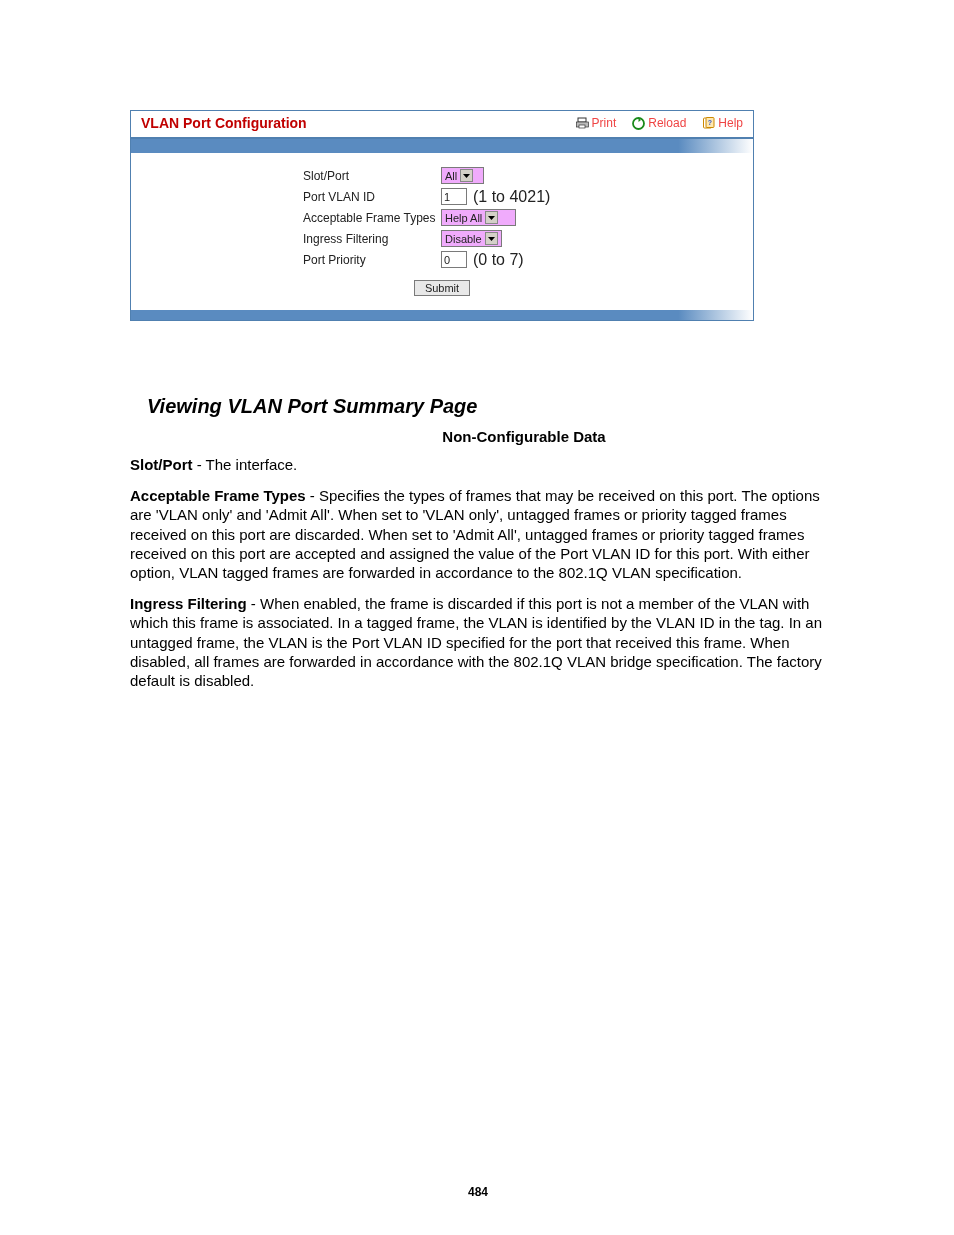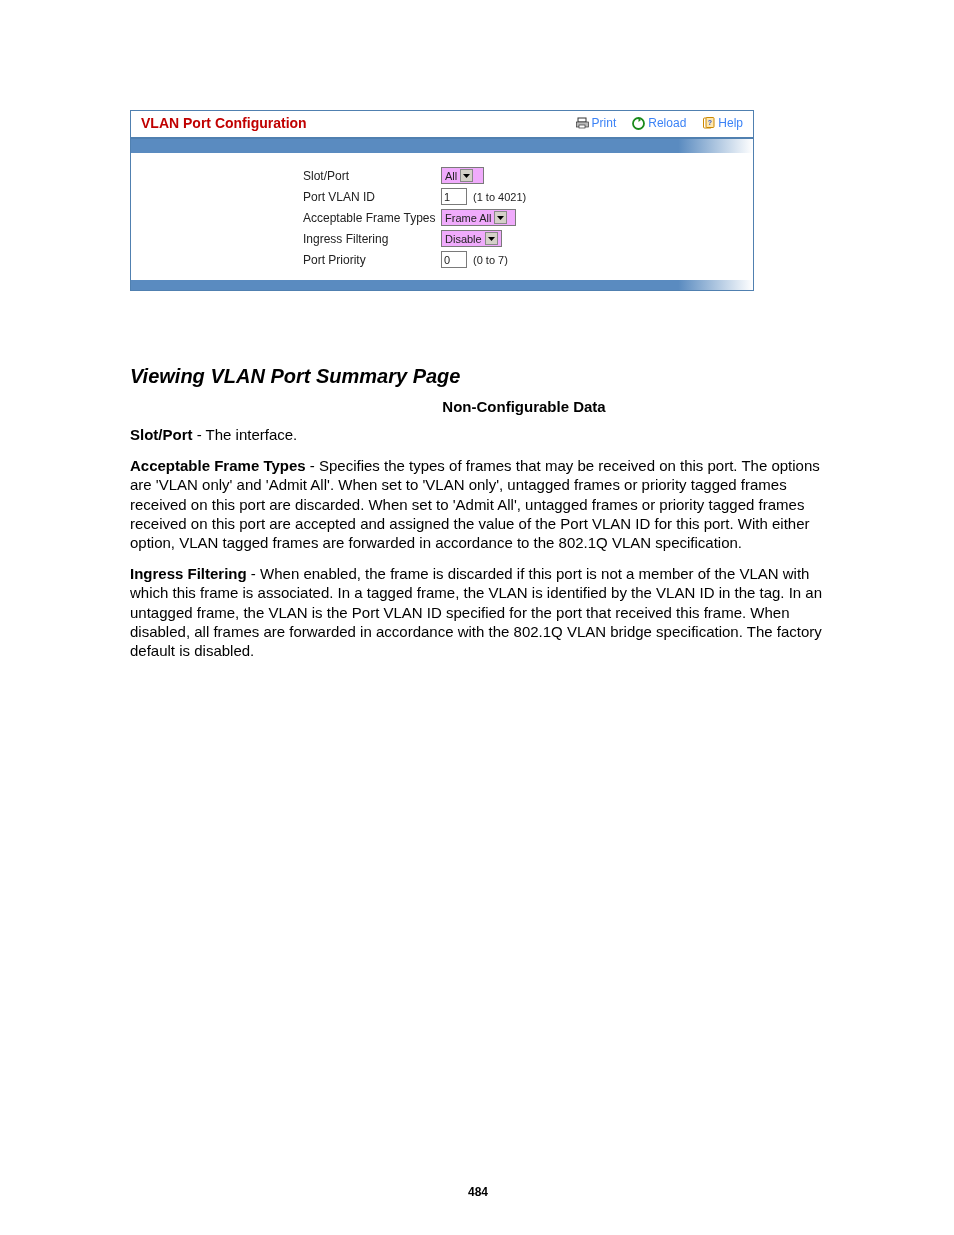--- a/index.html
+++ b/index.html
@@ -31,21 +31,21 @@
   .panel-title {
     color: #c00000;
     font-weight: bold;
     font-size: 14px;
   }
   .panel-tools {
     display: flex;
     gap: 16px;
     align-items: center;
     font-size: 12px;
-    color: #3b82f6;
+    color: #ef4444;
   }
   .tool {
     display: flex;
     align-items: center;
     gap: 3px;
     cursor: pointer;
   }
   .icon {
     display: inline-block;
     line-height: 1;
@@ -100,21 +100,21 @@
     border: 1px solid #7a7a7a;
     background: #fff;
     height: 15px;
     width: 20px;
     font-size: 11px;
     padding: 0 2px;
     display:inline-flex;
     align-items:center;
   }
   .hint {
-    font-size: 11px;
+    font-size: 16px;
     color: #222;
   }
   .submit-row {
     display: flex;
     justify-content: center;
     padding: 10px 0 4px 0;
   }
   .submit-btn {
     background: #e8e8e8;
     border: 1px solid #7a7a7a;
@@ -124,21 +124,21 @@
   }
   .panel-footer-bar {
     height: 10px;
     background: linear-gradient(to right, #5a8bc0 0%, #5a8bc0 88%, #ffffff 100%);
   }
 
   .heading {
     font-style: italic;
     font-weight: bold;
     font-size: 20px;
-    margin: 74px 0 10px 0;
+    margin: 74px 0 10px 17px;
   }
   .subhead {
     font-weight: bold;
     text-align: center;
     margin: 0 0 10px 0;
     font-size: 15px;
   }
   .subhead-wrap { margin-left: 92px; }
   p.def {
     margin: 0 0 12px 0;
@@ -222,21 +222,21 @@
               <span>1</span>
             </span>
           <span class="hint">(1 to 4021)</span>
         </div>
       </div>
 
       <div class="form-row">
         <div class="form-label">Acceptable Frame Types</div>
         <div class="form-control">
           <div class="select-sim" style="width:68px">
-            <span>Frame All</span>
+            <span>Help All</span>
             <span class="arrow">
                 <svg width="7" height="4" viewBox="0 0 7 4">
                   <path d="M0 0 L7 0 L3.5 4 Z" fill="#000"></path>
                 </svg>
               </span>
           </div>
         </div>
       </div>
 
       <div class="form-row">
@@ -256,20 +256,23 @@
       <div class="form-row">
         <div class="form-label">Port Priority</div>
         <div class="form-control">
           <span class="input-sim" style="width:20px">
               <span>0</span>
             </span>
           <span class="hint">(0 to 7)</span>
         </div>
       </div>
 
+      <div class="submit-row">
+        <div class="submit-btn">Submit</div>
+      </div>
     </div>
 
     <div class="panel-footer-bar"></div>
   </div>
 
   <div class="heading">Viewing VLAN Port Summary Page</div>
 
   <div class="subhead-wrap">
     <div class="subhead">Non-Configurable Data</div>
   </div>

